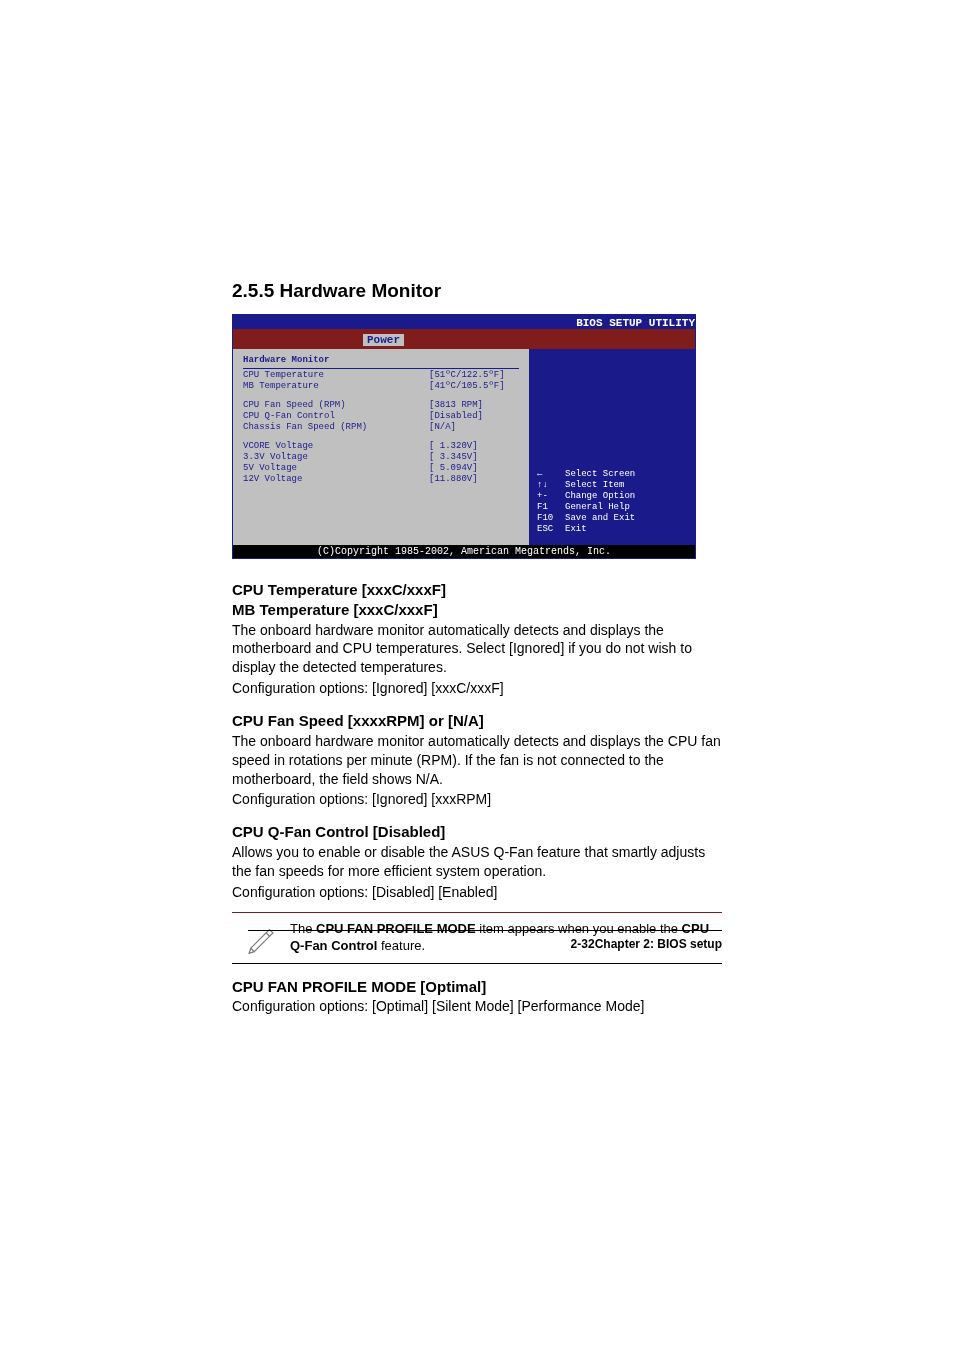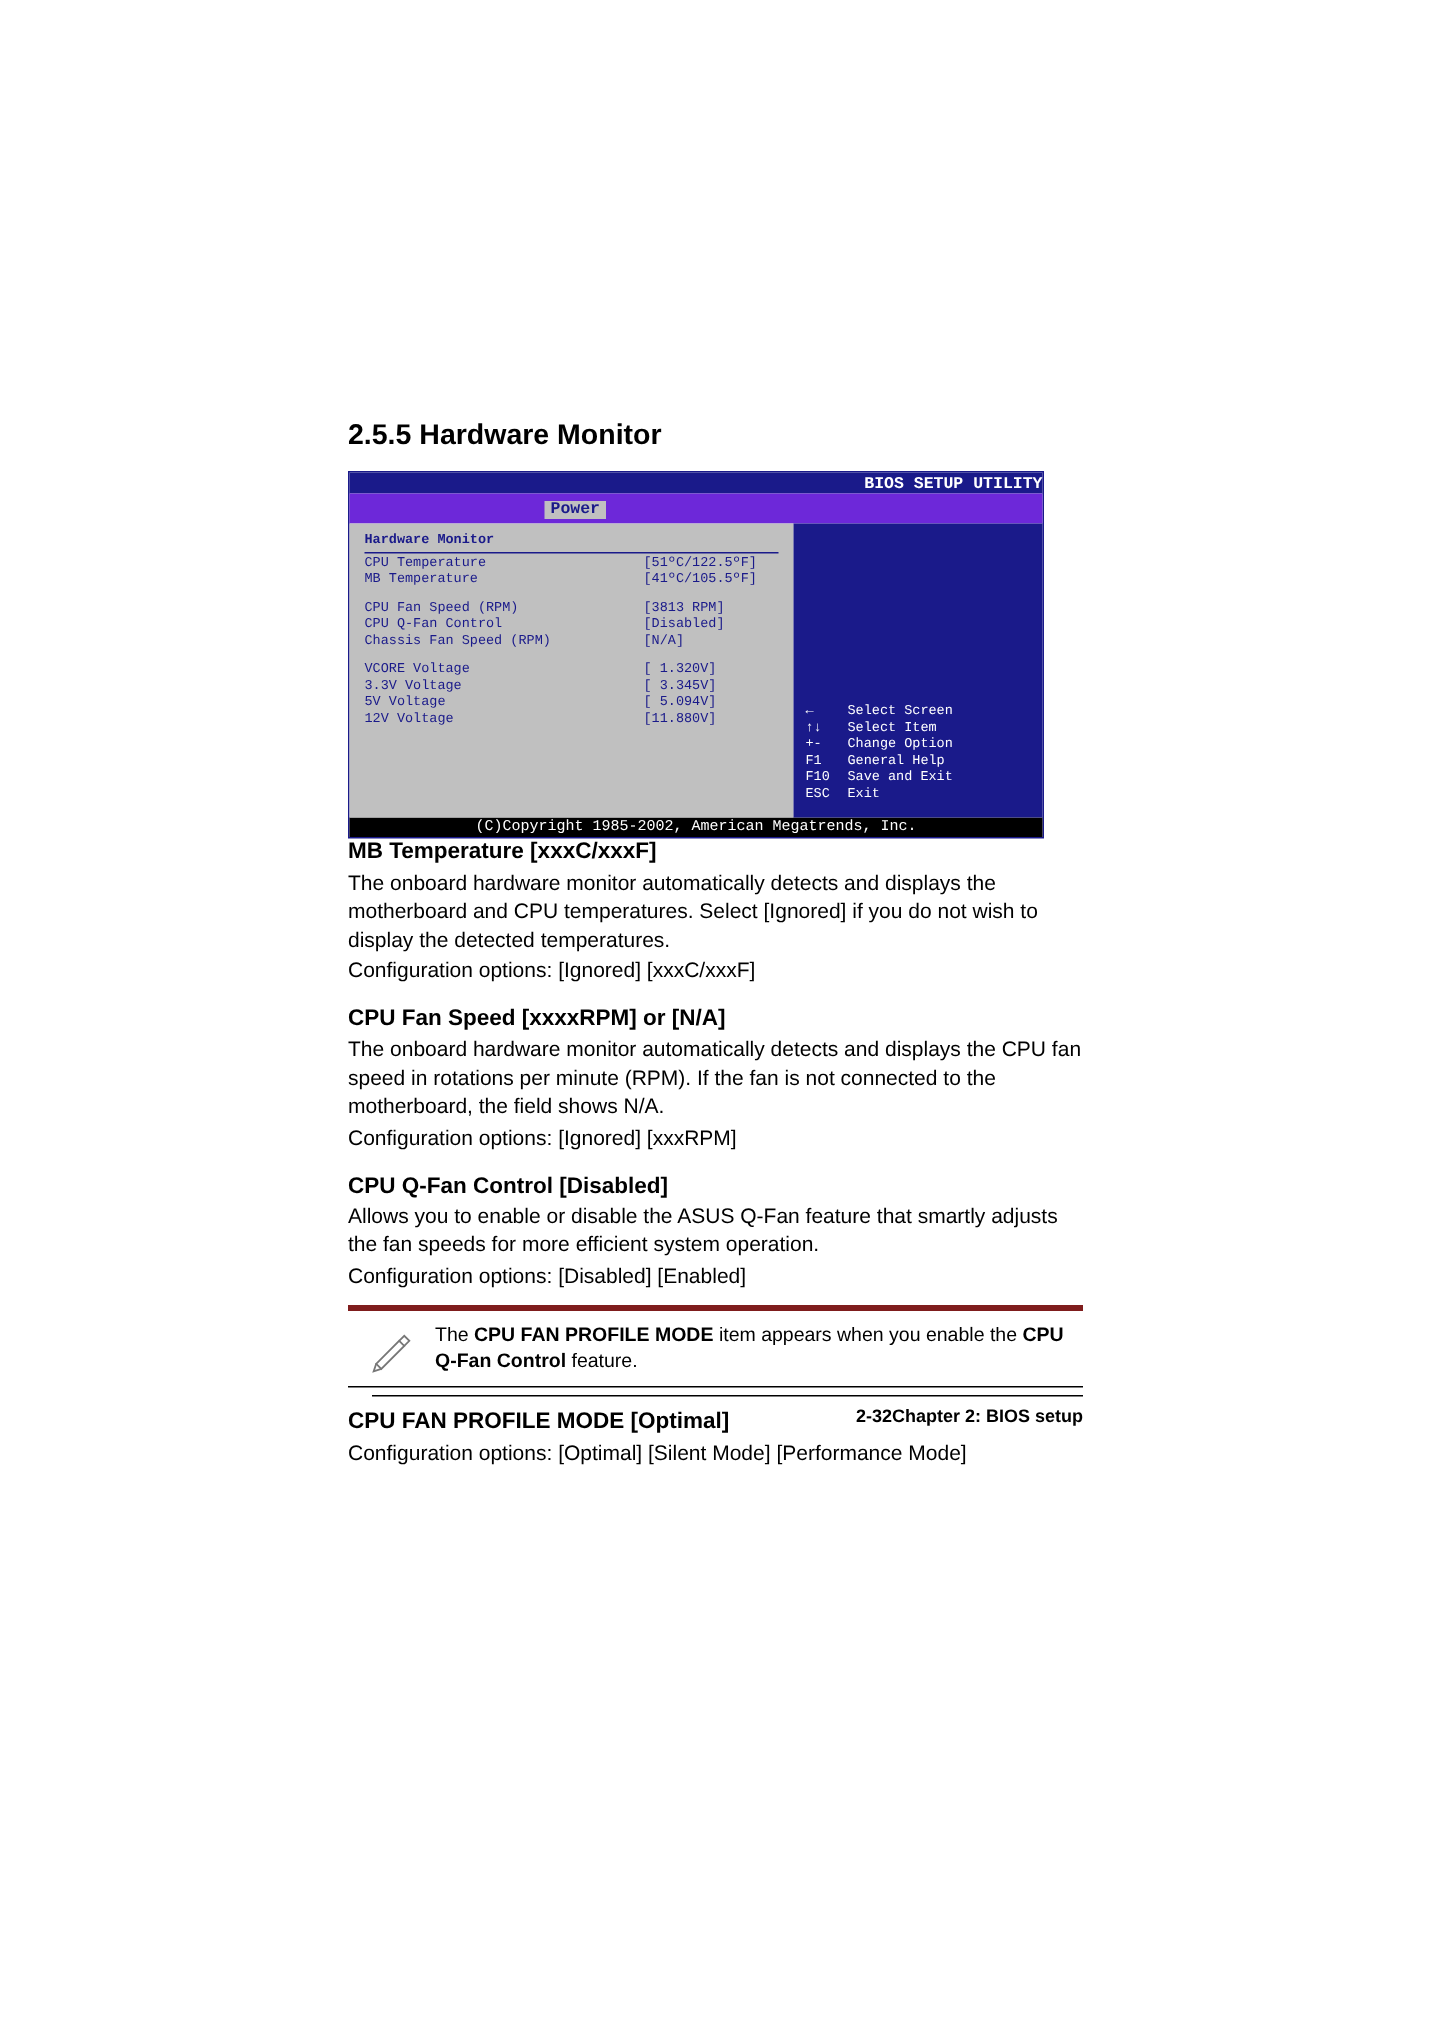--- a/index.html
+++ b/index.html
@@ -1,36 +1,36 @@
 <!DOCTYPE html>
 <html><head>
 <meta charset="utf-8">
 <style>
 html,body{margin:0;padding:0;background:#fff;font-family:Arial,Helvetica,sans-serif;color:#000}
 .page{width:954px;height:1141px;position:relative;margin:0 auto;box-sizing:border-box;padding:280px 232px 0 232px}
 h2.section{font-family:Arial,Helvetica,sans-serif;font-weight:bold;font-size:19px;margin:0 0 12px 0}
 .bios{width:462px;border:1px solid #1a1a8a;background:#fff}
 .bios-title{background:#1a1a8a;color:#fff;text-align:right;font-family:"Courier New",monospace;font-weight:bold;font-size:11px;padding:2px 0 0 0}
-.bios-tab-row{background:#6d28d9;padding:0 0 2px 130px}
+.bios-tab-row{background:#7f1d1d;padding:0 0 2px 130px}
 .bios-tab{display:inline-block;background:#c0c0c0;color:#1a1a8a;font-family:"Courier New",monospace;font-weight:bold;font-size:11px;padding:0 4px}
 .bios-body{display:flex}
 .bios-left{flex:1;background:#c0c0c0;padding:6px 10px 16px 10px;font-family:"Courier New",monospace;font-size:9px;color:#1a1a8a}
 .bios-subtitle{font-weight:bold;border-bottom:1px solid #1a1a8a;padding-bottom:3px;margin-bottom:1px}
 .bios-row{display:flex;line-height:11px}
 .bios-row .lab{flex:1}
 .bios-row .val{min-width:90px}
 .bios-gap{height:8px}
 .bios-right{width:150px;background:#1a1a8a;color:#fff;font-family:"Courier New",monospace;font-size:9px;padding:120px 8px 10px 8px;display:flex;flex-direction:column;justify-content:flex-end}
 .help-row{display:flex;line-height:11px}
 .help-row .key{width:28px}
 .bios-footer{background:#000;color:#fff;text-align:center;font-family:"Courier New",monospace;font-size:10px;padding:1px 0}
 .desc-heading{font-family:Arial,Helvetica,sans-serif;font-weight:bold;font-size:15px;margin:14px 0 1px 0;line-height:1.25}
 .desc-heading.first{margin-top:22px}
 .desc-text{font-size:14px;line-height:1.35;margin:0 0 2px 0}
-.note-box{margin:10px 0 6px 0;border-top:4px solid #7f1d1d;border-bottom:1px solid #000;display:flex;padding:6px 0}
+.note-box{margin:10px 0 6px 0;border-top:1px solid #7f1d1d;border-bottom:1px solid #000;display:flex;padding:6px 0}
 .note-icon{width:58px;display:flex;align-items:center;justify-content:center}
 .note-icon svg{width:34px;height:34px}
 .note-text{flex:1;font-size:13px;line-height:1.3;padding:2px 4px 2px 0}
 .footer-bar{position:absolute;bottom:190px;left:248px;right:232px;border-top:1px solid #000;padding-top:6px;display:flex;justify-content:flex-end;font-size:12px}
 .footer-left{font-weight:bold}
 .footer-right{font-weight:bold}
 </style>
 </head>
 <body>
 
@@ -109,20 +109,21 @@
           </div>
         <div class="help-row">
             <span class="key">ESC</span>
             <span>Exit</span>
           </div>
       </div>
     </div>
     <div class="bios-footer">(C)Copyright 1985-2002, American Megatrends, Inc.</div>
   </div>
 
+  <div class="desc-heading first">CPU Temperature [xxxC/xxxF]</div>
   <div class="desc-heading" style="margin-top:0">MB Temperature [xxxC/xxxF]</div>
   <p class="desc-text">The onboard hardware monitor automatically detects and displays the motherboard and CPU temperatures. Select [Ignored] if you do not wish to display the detected temperatures.</p>
   <p class="desc-text">Configuration options: [Ignored] [xxxC/xxxF]</p>
 
   <div class="desc-heading">CPU Fan Speed [xxxxRPM] or [N/A]</div>
   <p class="desc-text">The onboard hardware monitor automatically detects and displays the CPU fan speed in rotations per minute (RPM). If the fan is not connected to the motherboard, the field shows N/A.</p>
   <p class="desc-text">Configuration options: [Ignored] [xxxRPM]</p>
 
   <div class="desc-heading">CPU Q-Fan Control [Disabled]</div>
   <p class="desc-text">Allows you to enable or disable the ASUS Q-Fan feature that smartly adjusts the fan speeds for more efficient system operation.</p>

